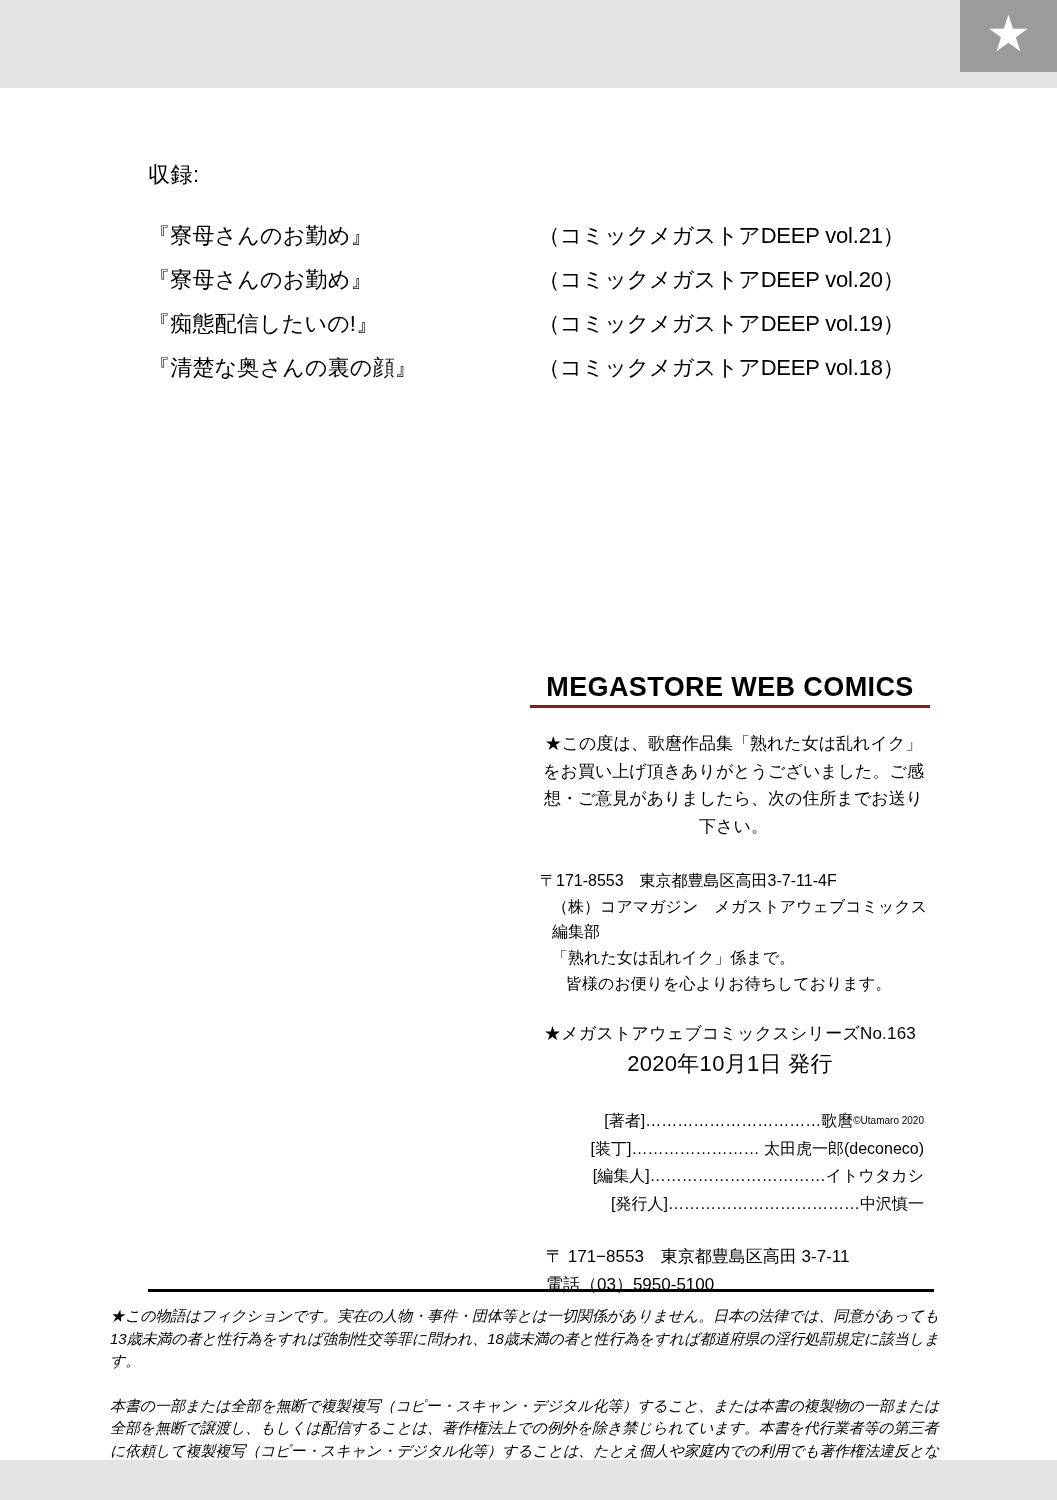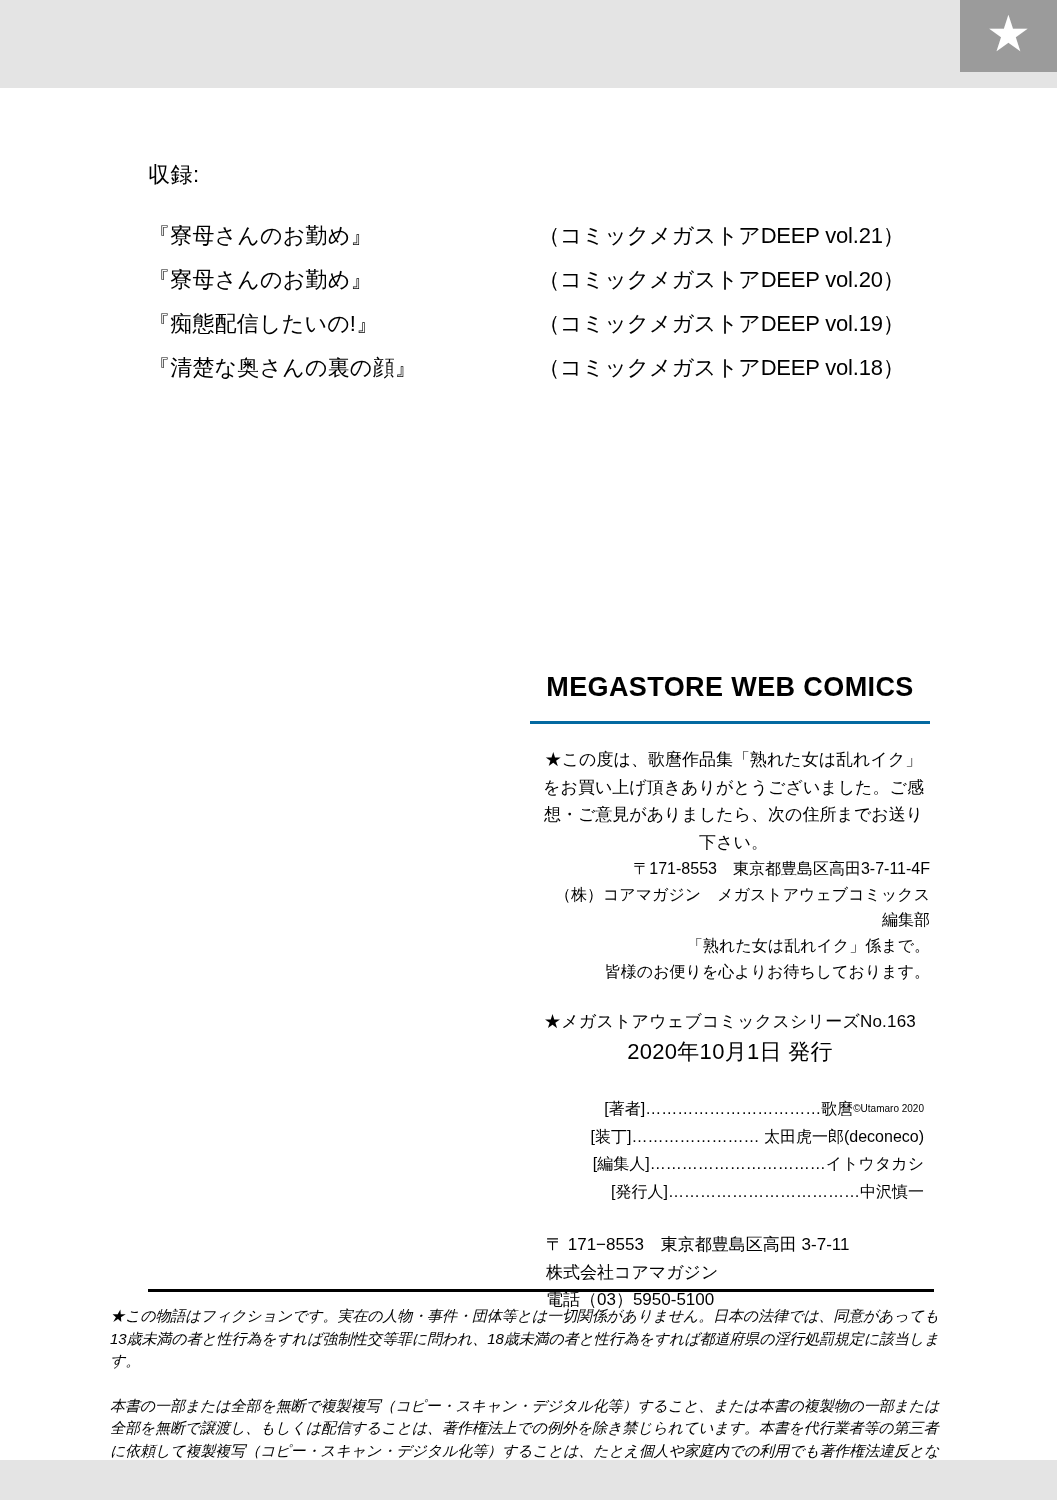--- a/index.html
+++ b/index.html
@@ -89,37 +89,37 @@
     left: 530px;
     top: 672px;
     width: 400px;
     text-align: center;
   }
   .brand {
     font-size: 27px;
     font-weight: bold;
     letter-spacing: 0.4px;
     white-space: nowrap;
-    padding-bottom: 18px;
-    border-bottom: 3px solid #0369a1;
+    padding-bottom: 2px;
+    border-bottom: 3px solid #7f1d1d;
     display: block;
   }
   .thanks {
     margin-top: 22px;
     font-size: 17px;
     line-height: 1.62;
     text-align: center;
     padding-left: 13px;
     padding-right: 6px;
   }
   .address-block {
-    margin-top: 0;
+    margin-top: 28px;
     font-size: 16px;
     line-height: 1.6;
-    text-align: right;
+    text-align: left;
     padding-left: 10px;
   }
   .address-block .ln2 { padding-left: 12px; }
   .address-block .ln3 { padding-left: 12px; }
   .address-block .ln4 { padding-left: 26px; }
 
   .series-no {
     margin-top: 26px;
     font-size: 17px;
     letter-spacing: 0.2px;
@@ -237,21 +237,20 @@
       <div>
         <span>[編集人]</span><span>……………………………</span><span>イトウタカシ</span>
       </div>
       <div>
         <span>[発行人]</span><span>………………………………</span><span>中沢慎一</span>
       </div>
     </div>
 
     <div class="publisher">
       <div>〒 171−8553　東京都豊島区高田 3-7-11</div>
-      <div>株式会社コアマガジン</div>
       <div>電話（03）5950-5100</div>
     </div>
   </div>
 
   <div class="rule"></div>
 
   <div class="legal">
     <div class="legal-p">★この物語はフィクションです。実在の人物・事件・団体等とは一切関係がありません。日本の法律では、同意があっても13歳未満の者と性行為をすれば強制性交等罪に問われ、18歳未満の者と性行為をすれば都道府県の淫行処罰規定に該当します。</div>
     <div class="legal-p second">本書の一部または全部を無断で複製複写（コピー・スキャン・デジタル化等）すること、または本書の複製物の一部または全部を無断で譲渡し、もしくは配信することは、著作権法上での例外を除き禁じられています。本書を代行業者等の第三者に依頼して複製複写（コピー・スキャン・デジタル化等）することは、たとえ個人や家庭内での利用でも著作権法違反となります。</div>
   </div>

